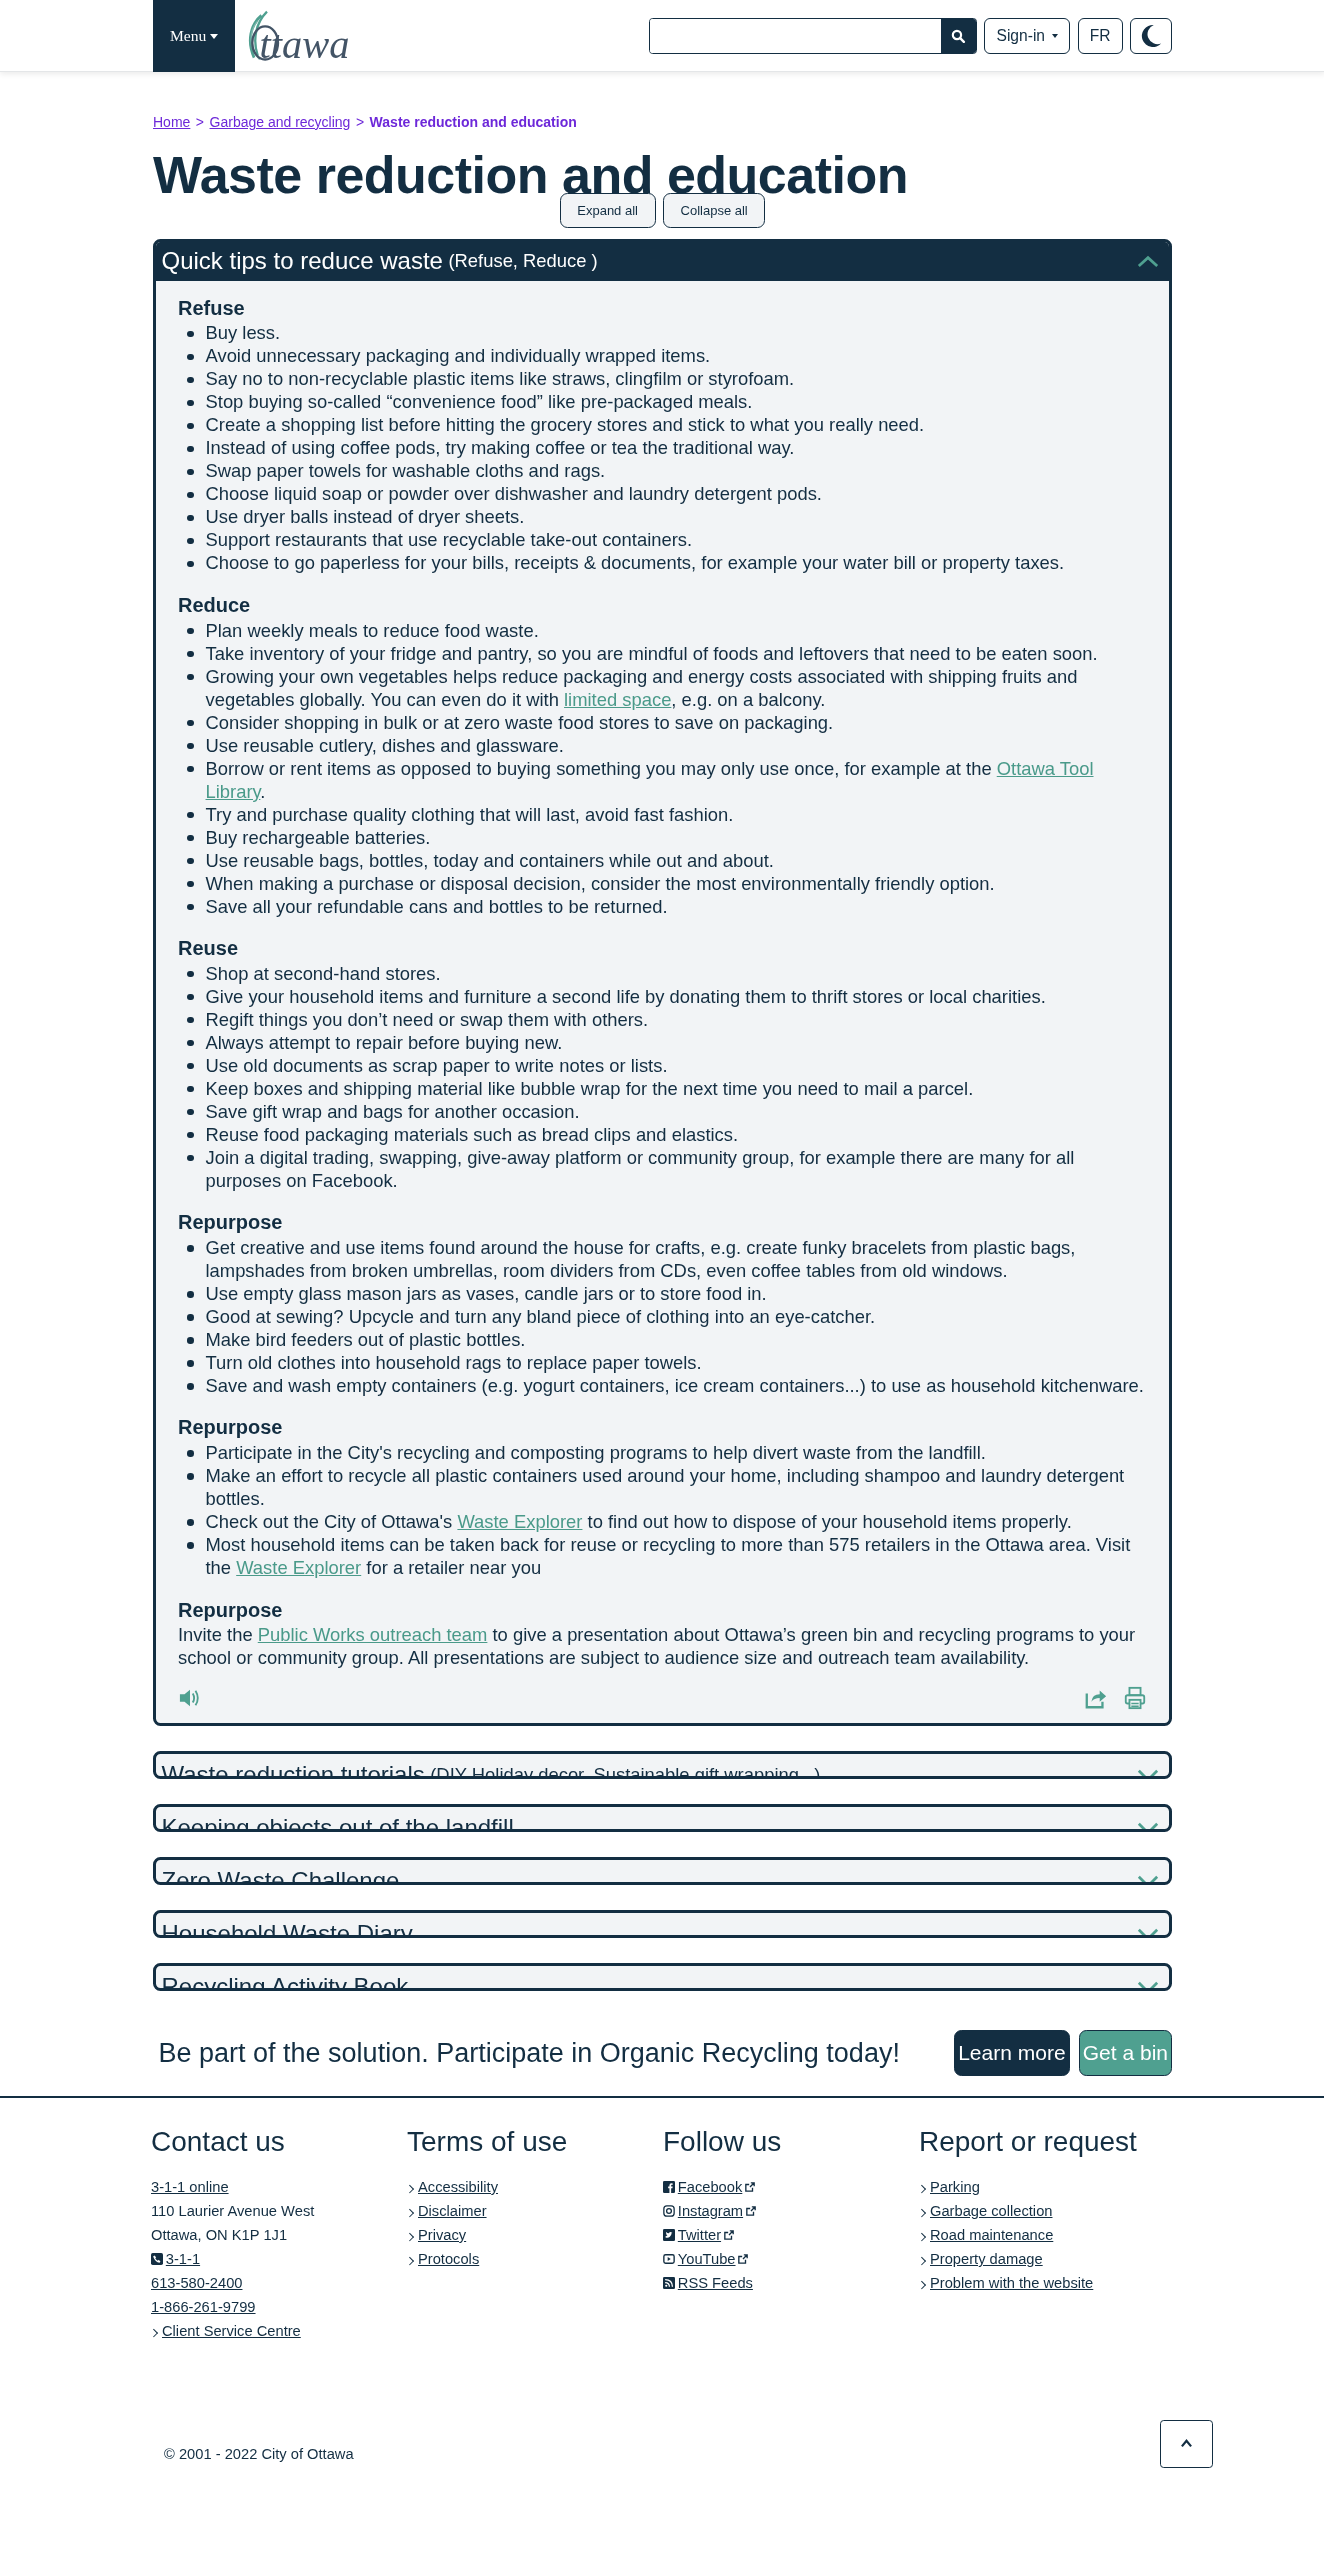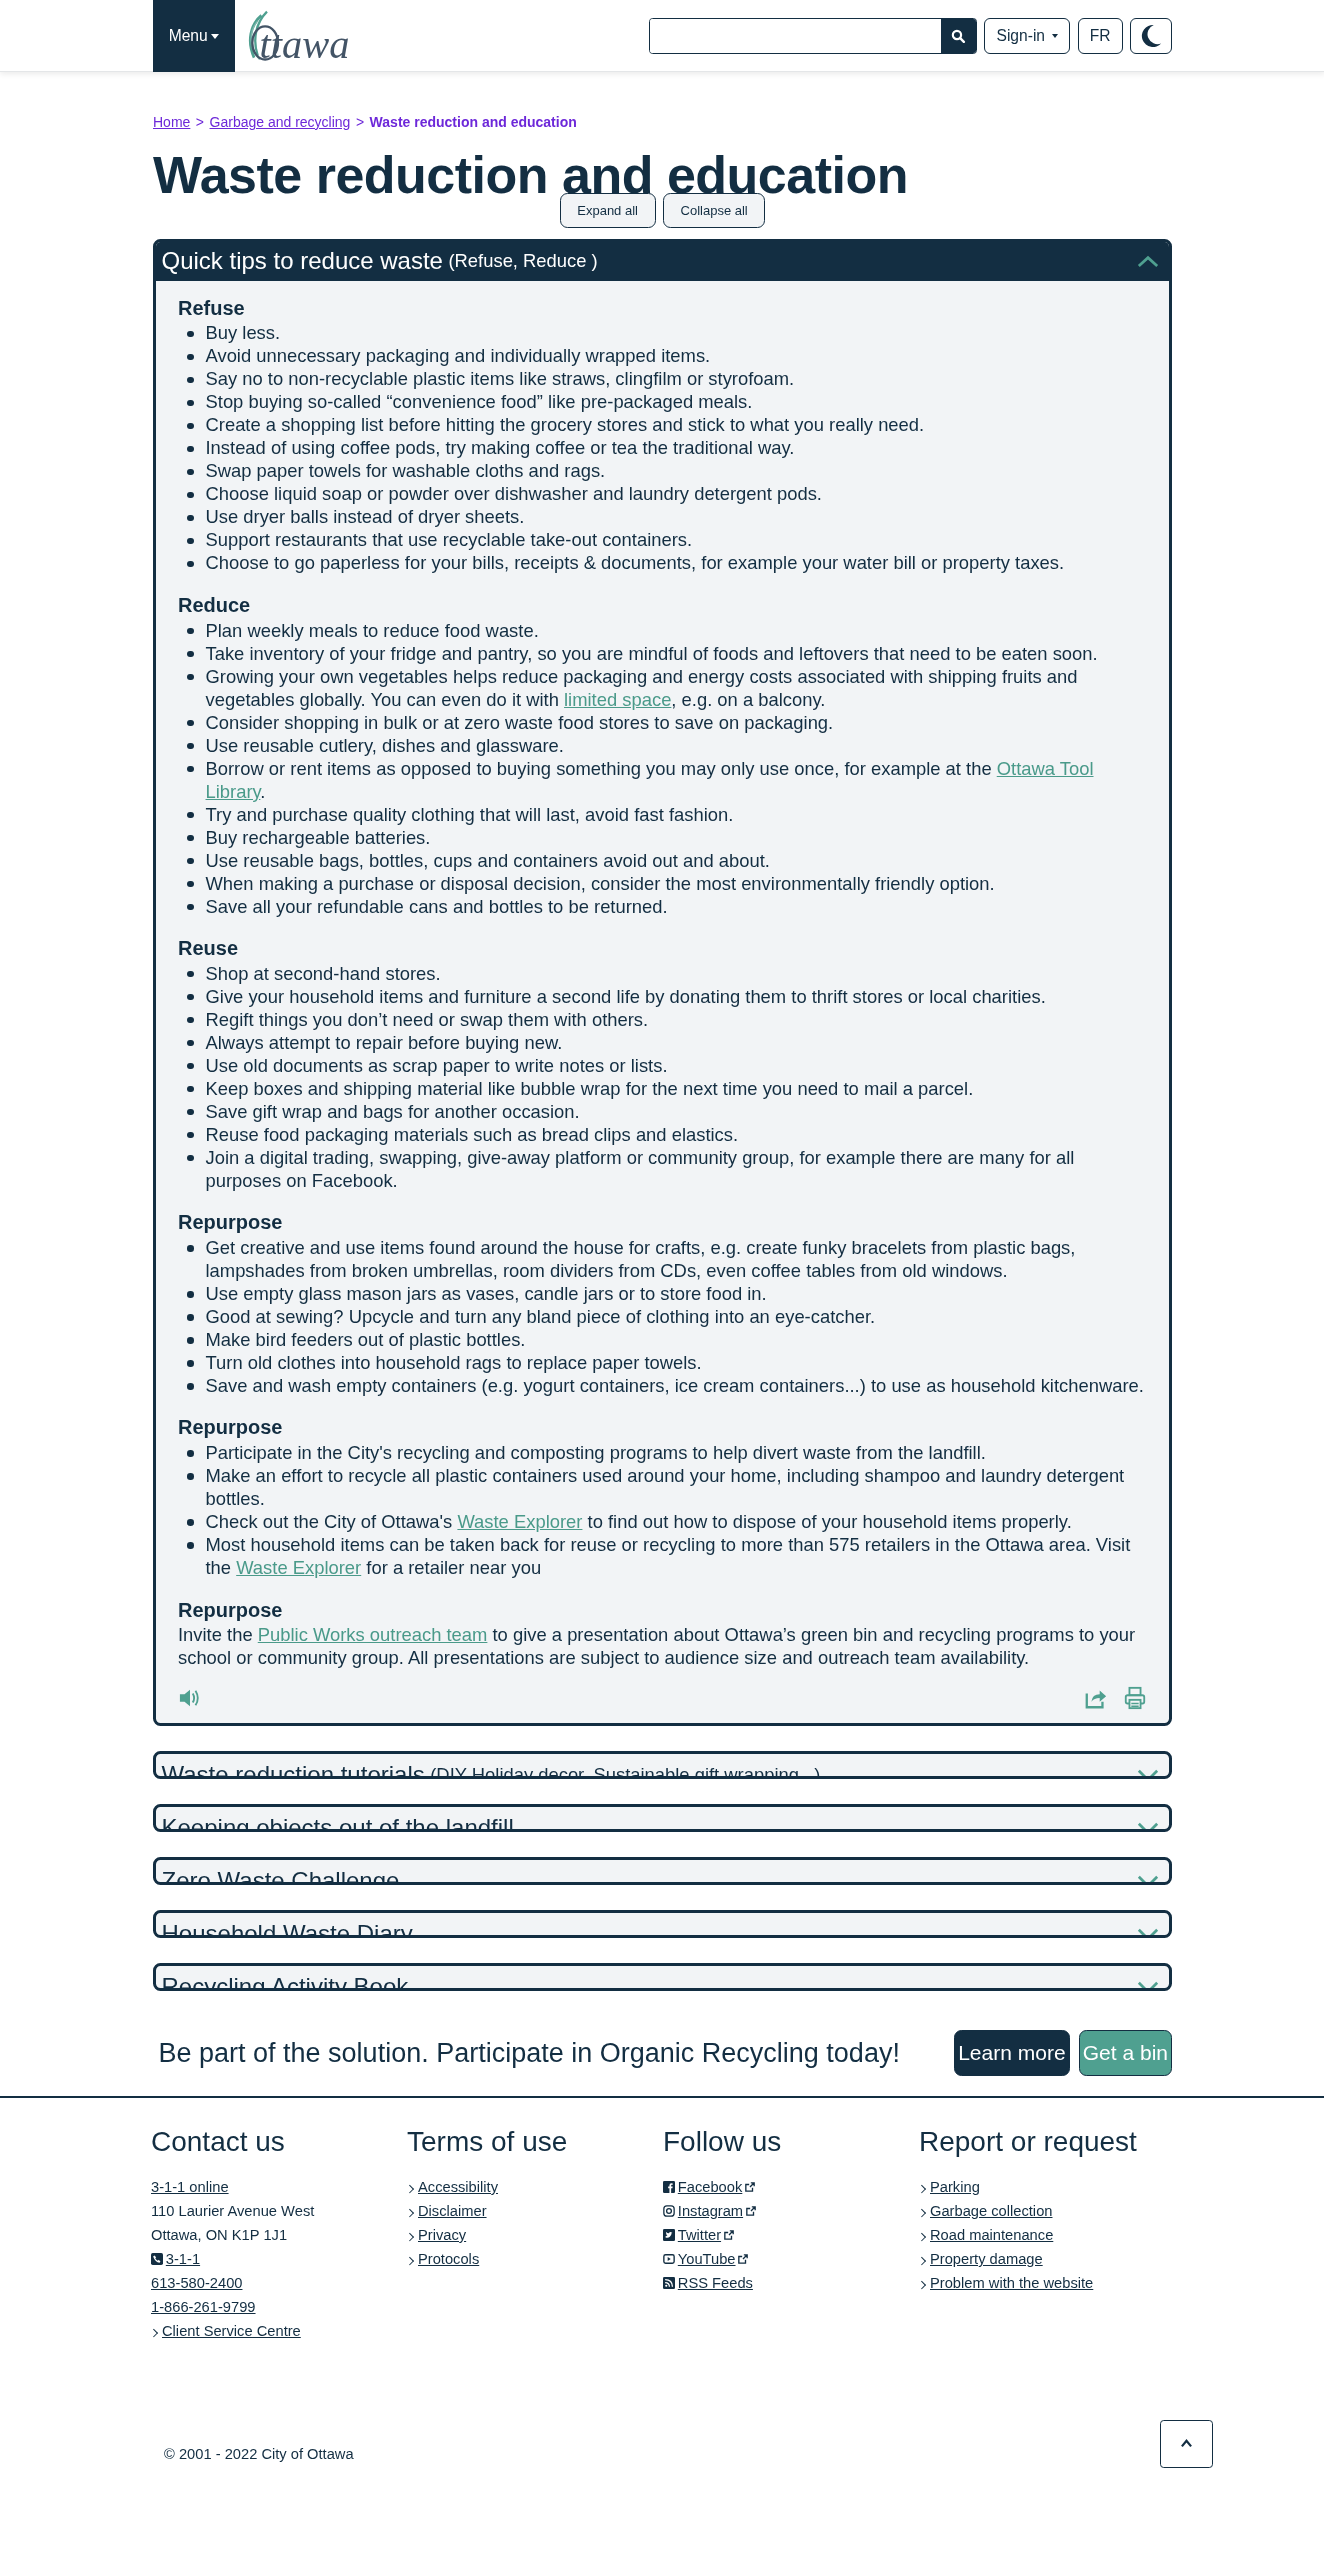--- a/index.html
+++ b/index.html
@@ -3,21 +3,21 @@
 <meta charset="utf-8">
 <style>
   * { box-sizing: border-box; margin: 0; padding: 0; }
   html, body { width: 1325px; background: #ffffff; }
   body { font-family: "Liberation Sans", "DejaVu Sans", sans-serif; color: #132e42; }
   a { color: inherit; }
 
   
   .site-header { height: 72px; background: #fff; box-shadow: 0 2.8px 5.5px rgba(0,0,0,0.08); border-bottom: 0.9px solid #e4e6e8; position: relative; }
   .header-inner { width: 1019px; margin: 0 auto; height: 72px; display: flex; align-items: center; position: relative; }
-  .menu-btn { width: 82px; height: 72px; background: #132e42; color: #fff; display: flex; align-items: center; justify-content: center; font-size: 15.6px; gap: 3.7px; cursor: pointer; }
+  .menu-btn { width: 82px; height: 72px; background: #132e42; color: #fff; display: flex; align-items: center; justify-content: center; font-size: 15.6px; gap: 3.7px; cursor: pointer; font-family: Liberation Serif, serif; }
   .menu-btn .caret { display: inline-block; width: 0; height: 0; border-left: 4.6px solid transparent; border-right: 4.6px solid transparent; border-top: 5.5px solid #fff; margin-top: 1.8px; }
   .logo { margin-left: 5.5px; height: 61px; display: flex; align-items: center; }
   .header-tools { margin-left: auto; display: flex; align-items: center; gap: 7.4px; }
   .search-box { display: flex; width: 328px; height: 36px; border: 1.8px solid #132e42; border-radius: 3.7px; overflow: hidden; }
   .search-box input { flex: 1; border: none; outline: none; font-size: 14.7px; padding: 0 7.4px; }
   .search-btn { width: 35px; background: #132e42; display: flex; align-items: center; justify-content: center; cursor: pointer; }
   .hbtn { height: 36px; border: 1.8px solid #132e42; border-radius: 6px; background: #fff; display: flex; align-items: center; justify-content: center; font-size: 15.6px; color: #132e42; padding: 0 11px; cursor: pointer; gap: 7.4px; }
   .hbtn .caret { width: 0; height: 0; border-left: 3.7px solid transparent; border-right: 3.7px solid transparent; border-top: 4.6px solid #132e42; }
   .moon-btn { width: 42px; padding: 0; }
 
@@ -155,21 +155,21 @@
       <h3>Reduce</h3>
       <ul>
         <li>Plan weekly meals to reduce food waste.</li>
         <li>Take inventory of your fridge and pantry, so you are mindful of foods and leftovers that need to be eaten soon.</li>
         <li><span>Growing your own vegetables helps reduce packaging and energy costs associated with shipping fruits and vegetables globally. You can even do it with </span><a href="#">limited space</a><span>, e.g. on a balcony.</span></li>
         <li>Consider shopping in bulk or at zero waste food stores to save on packaging.</li>
         <li>Use reusable cutlery, dishes and glassware.</li>
         <li><span>Borrow or rent items as opposed to buying something you may only use once, for example at the </span><a href="#">Ottawa Tool Library</a><span>.</span></li>
         <li>Try and purchase quality clothing that will last, avoid fast fashion.</li>
         <li>Buy rechargeable batteries.</li>
-        <li>Use reusable bags, bottles, cups and containers avoid out and about.</li>
+        <li>Use reusable bags, bottles, today and containers while out and about.</li>
         <li>When making a purchase or disposal decision, consider the most environmentally friendly option.</li>
         <li>Save all your refundable cans and bottles to be returned.</li>
       </ul>
 
       <h3>Reuse</h3>
       <ul>
         <li>Shop at second-hand stores.</li>
         <li>Give your household items and furniture a second life by donating them to thrift stores or local charities.</li>
         <li>Regift things you don’t need or swap them with others.</li>
         <li>Always attempt to repair before buying new.</li>

